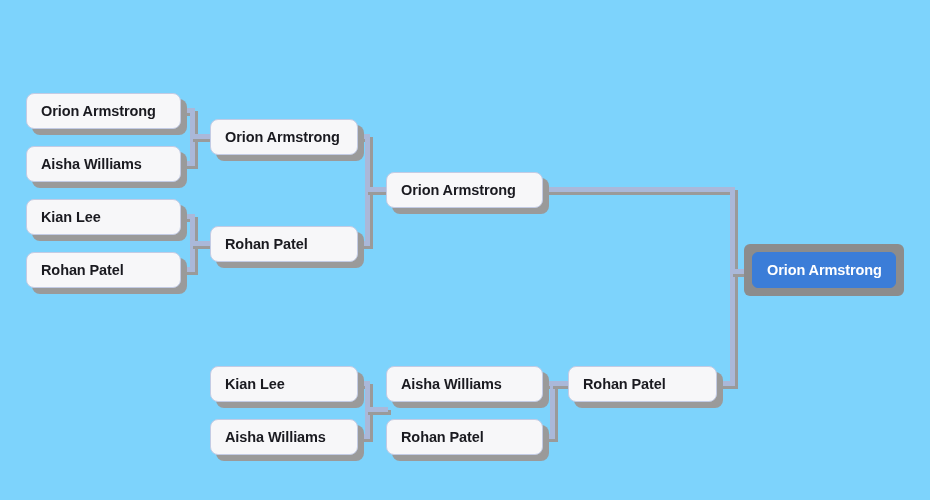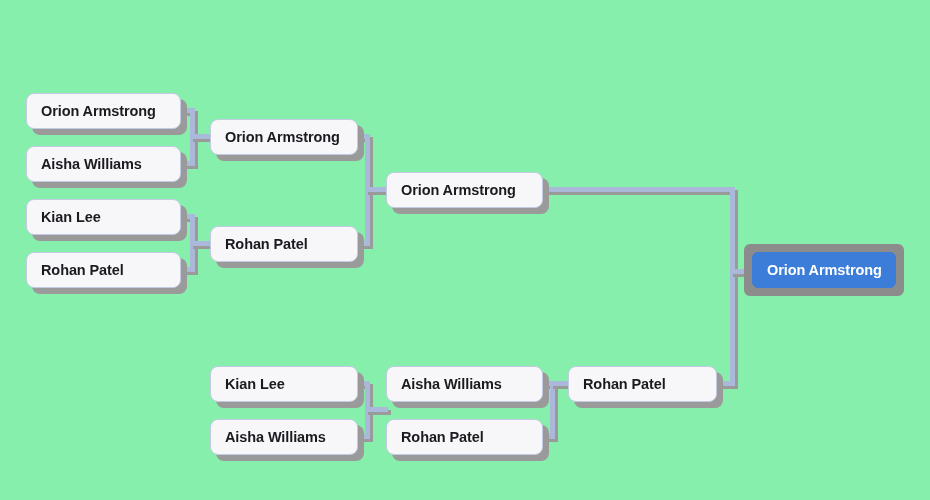--- a/index.html
+++ b/index.html
@@ -5,21 +5,21 @@
   * { margin:0; padding:0; box-sizing:border-box; }
   html, body {
     width:930px; height:500px;
     background:#000000;
     font-family:"Liberation Sans", sans-serif;
     overflow:hidden;
   }
   #bracket-root {
     position:relative;
     width:930px; height:500px;
-    background:#86efac;
+    background:#7dd3fc;
   }
 
   
   .conn {
     position:absolute;
     background:#aab8d9;
     box-shadow:3px 3px 0 0 #9a9a9a;
     z-index:1;
   }
   .conn.h { height:5px; }

